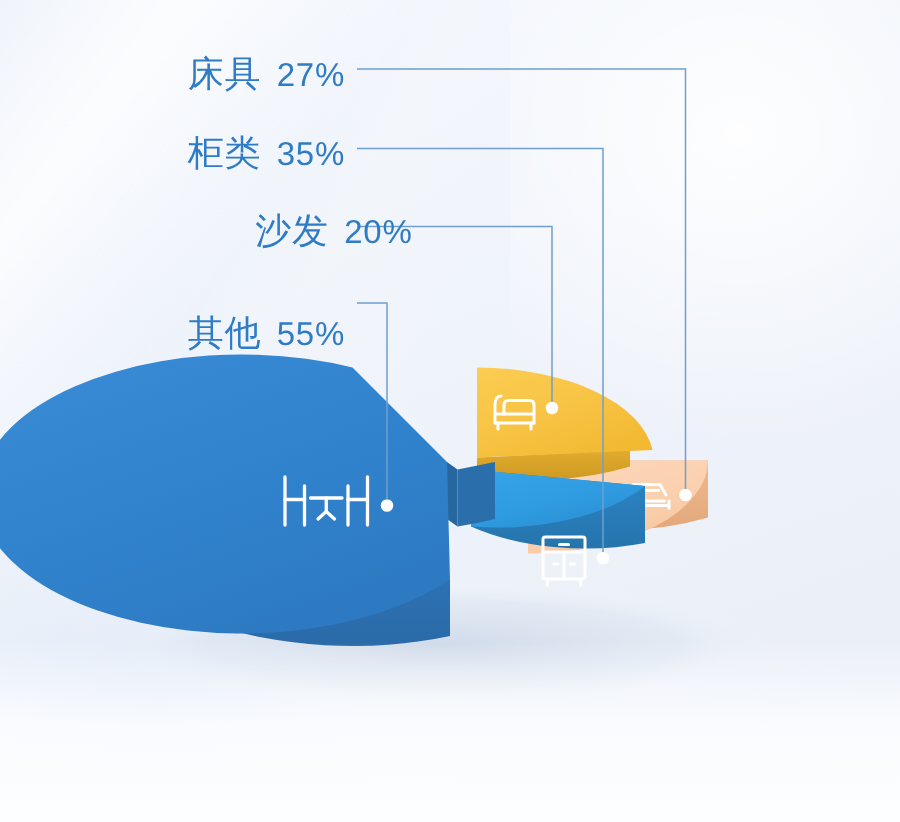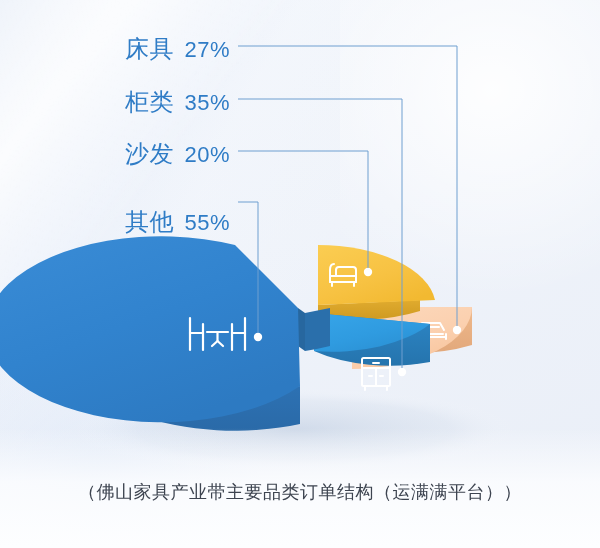--- a/index.html
+++ b/index.html
@@ -201,25 +201,24 @@
 
   <div class="labels">
     <div class="lbl" style="top:33px;">
       <span class="cat">床具</span>
       <span class="pct">27%</span>
     </div>
     <div class="lbl" style="top:86px;">
       <span class="cat">柜类</span>
       <span class="pct">35%</span>
     </div>
-    <div class="lbl" style="top:138px;">
+    <div class="lbl" style="top:138px;padding-left:45px;">
       <span class="cat">沙发</span>
       <span class="pct">20%</span>
     </div>
     <div class="lbl" style="top:206px;">
       <span class="cat">其他</span>
       <span class="pct">55%</span>
     </div>
   </div>
 
   <div class="botband"></div>
-  <div class="caption">（佛山家具产业带主要品类订单结构（运满满平台））</div>
 </div>
 
 </body></html>

